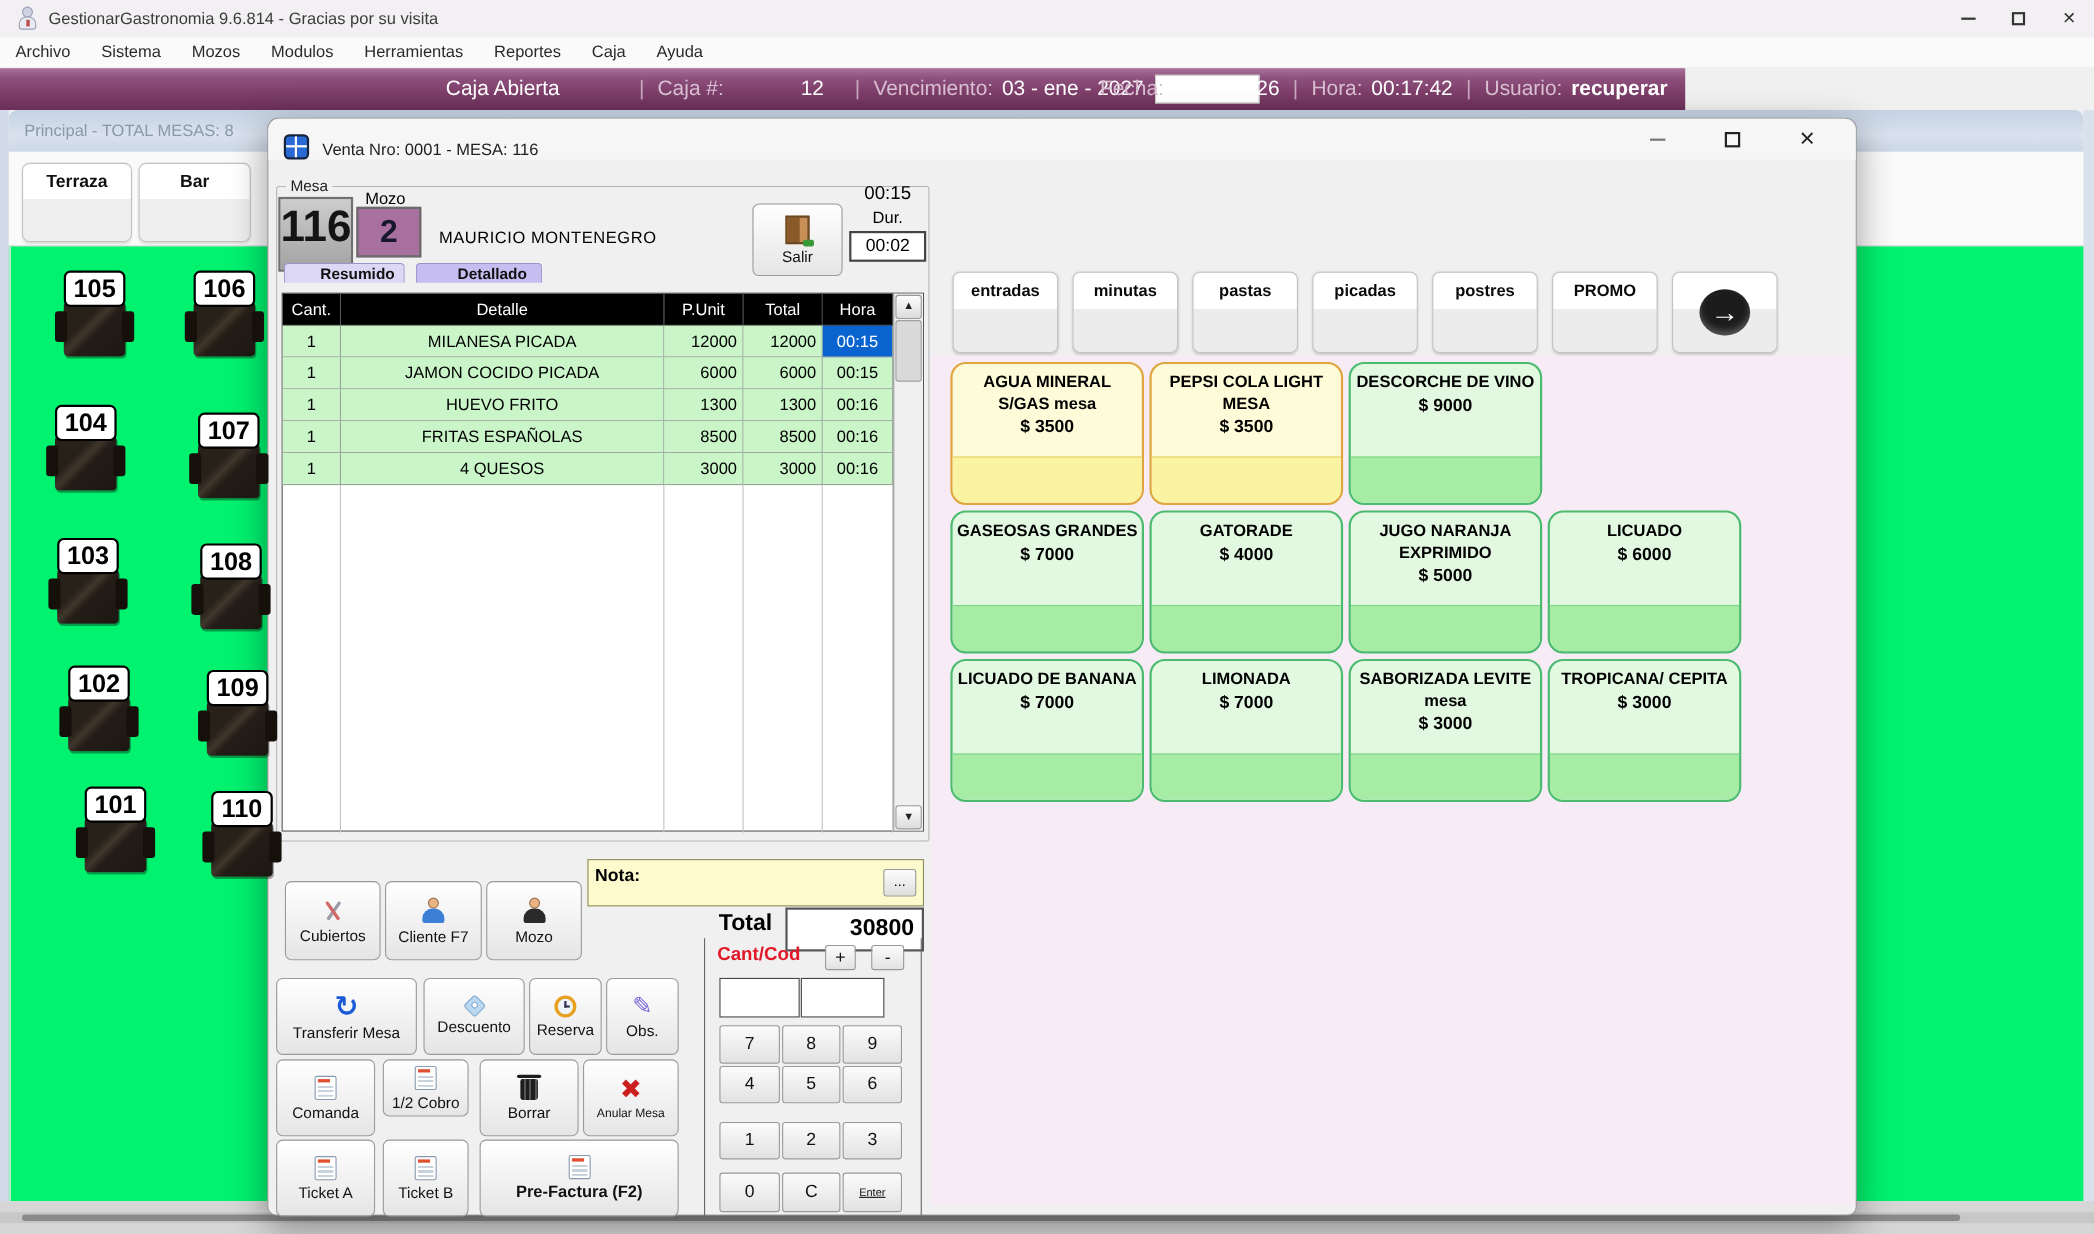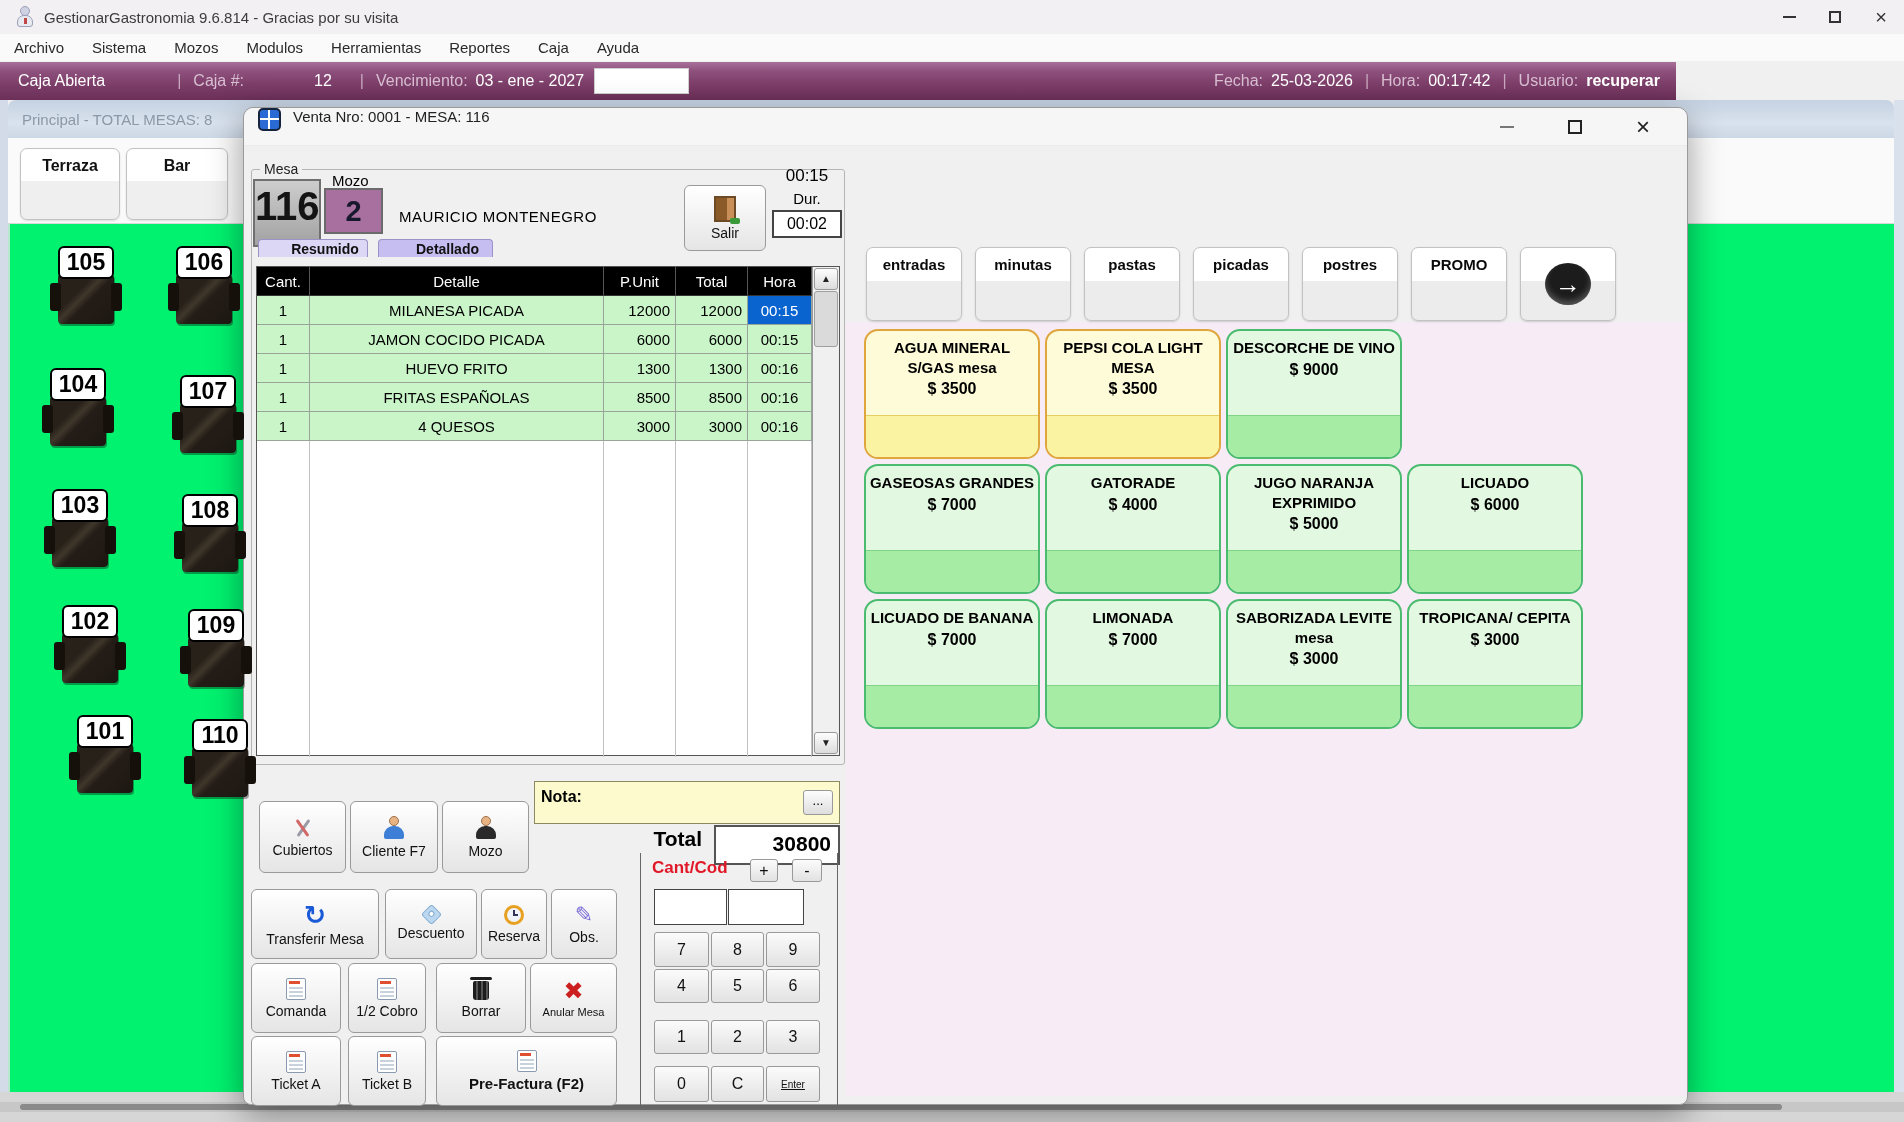--- a/index.html
+++ b/index.html
@@ -15,23 +15,23 @@
   .app-title { margin-left:10px; font-size:15px; color:#3c3c3c; }
   .win-controls { position:absolute; right:0; top:0; height:34px; display:flex; }
   .wc { width:46px; height:34px; display:flex; align-items:center; justify-content:center; }
   .wc .min { width:13px; height:2px; background:#333; }
   .wc .max { width:12px; height:12px; border:2px solid #333; }
   .wc .cls { font-size:20px; color:#333; line-height:1; }
 
   .menubar { position:absolute; left:0; top:34px; width:1904px; height:28px; background:#fbfafb; display:flex; align-items:center; border-bottom:1px solid #f0f0f0; }
   .menu-item { font-size:15px; color:#2a2a2a; padding:0 14px; }
 
-  .statusbar { position:absolute; left:0; top:62px; width:1676px; height:38px;
+  .statusbar { position:absolute; left:0; top:62px; width:1532px; height:38px;
     background:linear-gradient(180deg,#a8719a 0%,#8d4f7b 25%,#7c3e69 60%,#6b2f58 100%);
-    display:flex; align-items:center; font-size:16px; color:#fff; }
+    display:flex; align-items:center; font-size:19px; color:#fff;justify-content:center; }
   .sb-muted { color:#d9bfd2; }
   .sb-sep { color:#c9a8bf; padding:0 12px; }
   .sb-box { width:95px; height:26px; background:#fff; border:1px solid #cfcfcf; margin-left:10px; }
   .sb-right { position:absolute; right:16px; display:flex; align-items:center; }
   .sb-bold { font-weight:bold; }
 
   
   .mdi-title { position:absolute; left:8px; top:100px; width:1886px; height:38px; border-radius:8px 8px 0 0;
     background:linear-gradient(180deg,#c5d2e2 0%,#d9e2ee 60%,#cdd8e6 100%); display:flex; align-items:center; }
   .mdi-title span { margin-left:14px; font-size:15px; color:#8b98a6; }
@@ -50,21 +50,21 @@
   .mtable::before { left:-8px; } .mtable::after { right:-8px; }
 
   
   .hscroll { position:absolute; left:0; top:1092px; width:1904px; height:30px; background:#d6d6d6; }
   .hscroll .track { position:absolute; left:0; top:10px; width:1904px; height:10px; background:#c7c7c7; }
   .hscroll .thumb { position:absolute; left:20px; top:12px; width:1762px; height:6px; background:#8a8a8a; border-radius:3px; }
 
   
   .dialog { position:absolute; left:243px; top:107px; width:1445px; height:998px; background:#f0f0f0;
     border:1px solid #9a9a9a; border-radius:10px 10px 8px 8px; box-shadow:0 10px 34px rgba(0,0,0,.38); }
-  .dlg-titlebar { position:absolute; left:0; top:0; width:100%; height:38px; background:#f7f6f7; border-radius:10px 10px 0 0; display:flex; align-items:flex-start; border-bottom:1px solid #ebebeb; }
+  .dlg-titlebar { position:absolute; left:0; top:0; width:100%; height:38px; background:#f7f6f7; border-radius:10px 10px 0 0; display:flex; align-items:flex-end; border-bottom:1px solid #ebebeb; }
   .dlg-icon { width:23px; height:23px; margin-left:14px; background:#2a6ad4; border-radius:5px; position:relative; border:2px solid #16233f; }
   .dlg-icon::before { content:""; position:absolute; left:0; top:8px; width:19px; height:2px; background:#fff; }
   .dlg-icon::after { content:""; position:absolute; left:8px; top:0; width:2px; height:19px; background:#fff; }
   .dlg-title { margin-left:12px; font-size:15px; color:#222; }
   .dlg-controls { position:absolute; right:10px; top:0; height:38px; display:flex; }
   .dc { width:68px; height:38px; display:flex; align-items:center; justify-content:center; }
   .dc .min { width:14px; height:2px; background:#777; }
   .dc .max { width:14px; height:14px; border:2px solid #222; }
   .dc .cls { font-size:24px; color:#222; line-height:1; }
 
@@ -374,21 +374,21 @@
     </div>
     <div class="abs btn" style="left:307px;top:761px;width:66px;height:70px">
       <span class="pencil-glyph">✎</span>
       <span>Obs.</span>
     </div>
 
     <div class="abs btn" style="left:7px;top:835px;width:90px;height:70px">
       <div class="doc-icon"></div>
       <span>Comanda</span>
     </div>
-    <div class="abs btn" style="left:104px;top:835px;width:78px;height:70px">
+    <div class="abs btn" style="left:104px;top:835px;width:78px;height:52px">
       <div class="doc-icon"></div>
       <span>1/2 Cobro</span>
     </div>
     <div class="abs btn" style="left:192px;top:835px;width:90px;height:70px">
       <div class="trash-icon"></div>
       <span>Borrar</span>
     </div>
     <div class="abs btn small-text" style="left:286px;top:835px;width:87px;height:70px">
       <span class="x-glyph">✖</span>
       <span>Anular Mesa</span>

